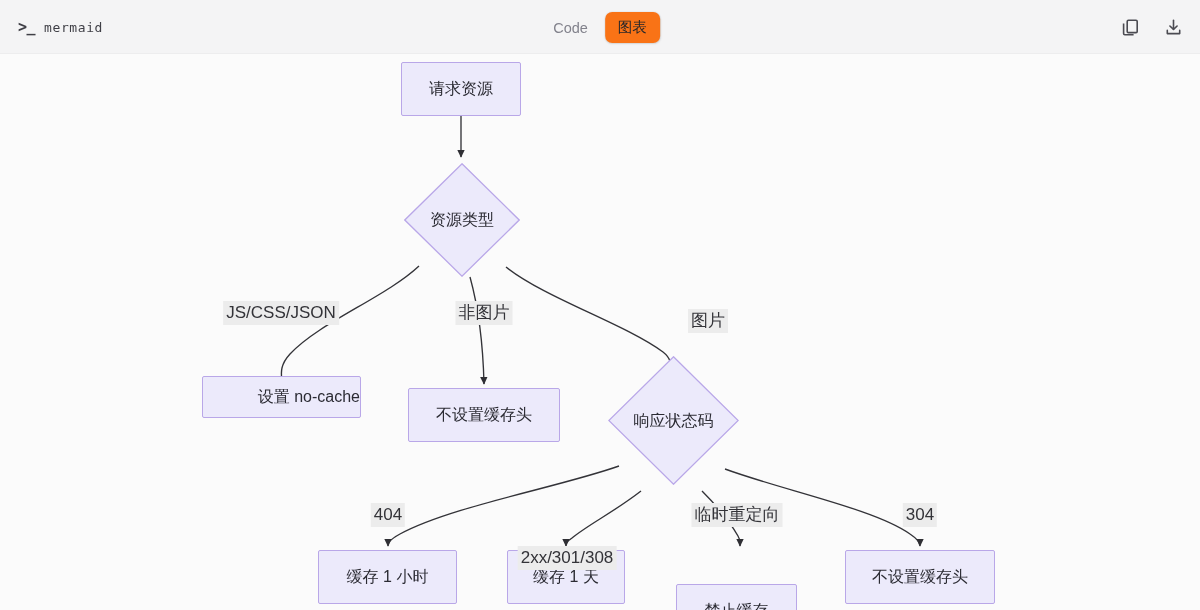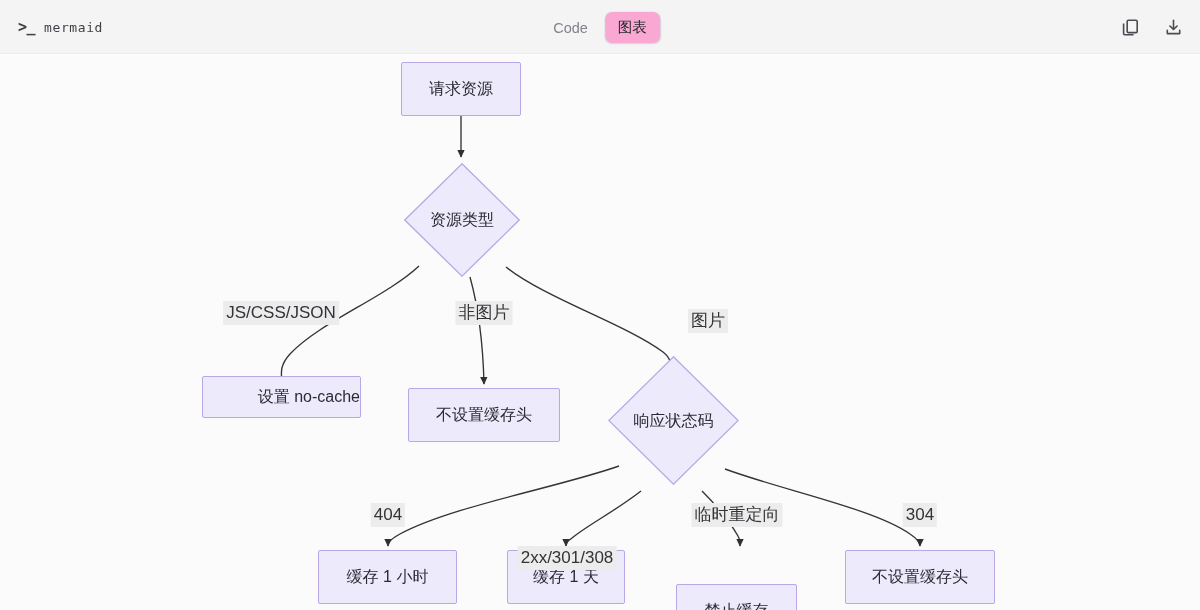--- a/index.html
+++ b/index.html
@@ -34,21 +34,21 @@
     position: absolute; left: 50%; top: 11px; transform: translateX(-50%);
     height: 33px; display: flex; align-items: center; gap: 4px;
   }
   .tab {
     height: 31px; padding: 0 13px;
     display: flex; align-items: center; justify-content: center;
     font-size: 14.5px; color: #82828c; border-radius: 7px;
     white-space: nowrap; cursor: pointer;
   }
   .tab.active {
-    background: #f9a8d4; color: #27272a;
+    background: #f97316; color: #27272a;
     box-shadow: 0 1px 2px rgba(0,0,0,.10), 0 0 0 1px rgba(0,0,0,.03);
   }
   #header-actions {
     position: absolute; right: 16px; top: 0; height: 54px;
     display: flex; align-items: center; gap: 22px;
   }
   .hicon { width: 21px; height: 21px; cursor: pointer; display: block; }
   .hicon svg { display: block; }
 
   

